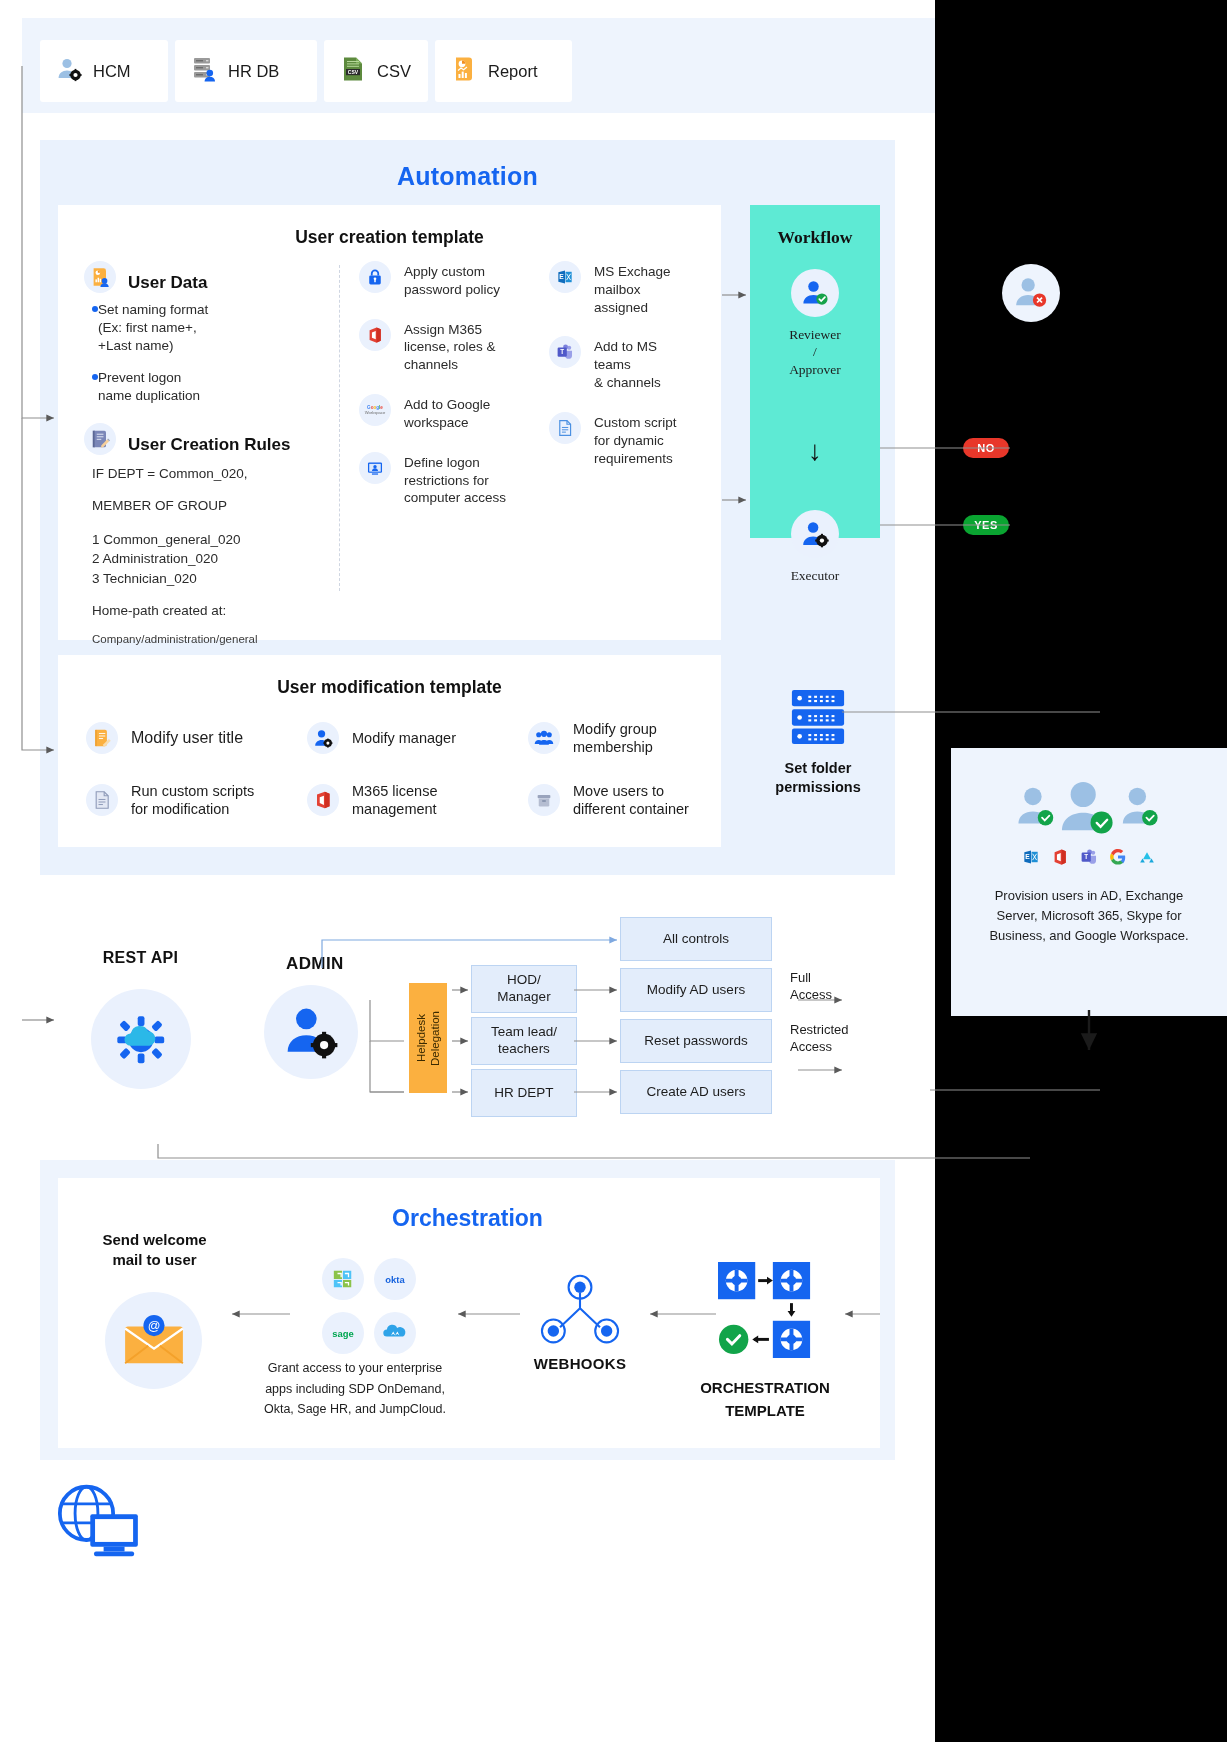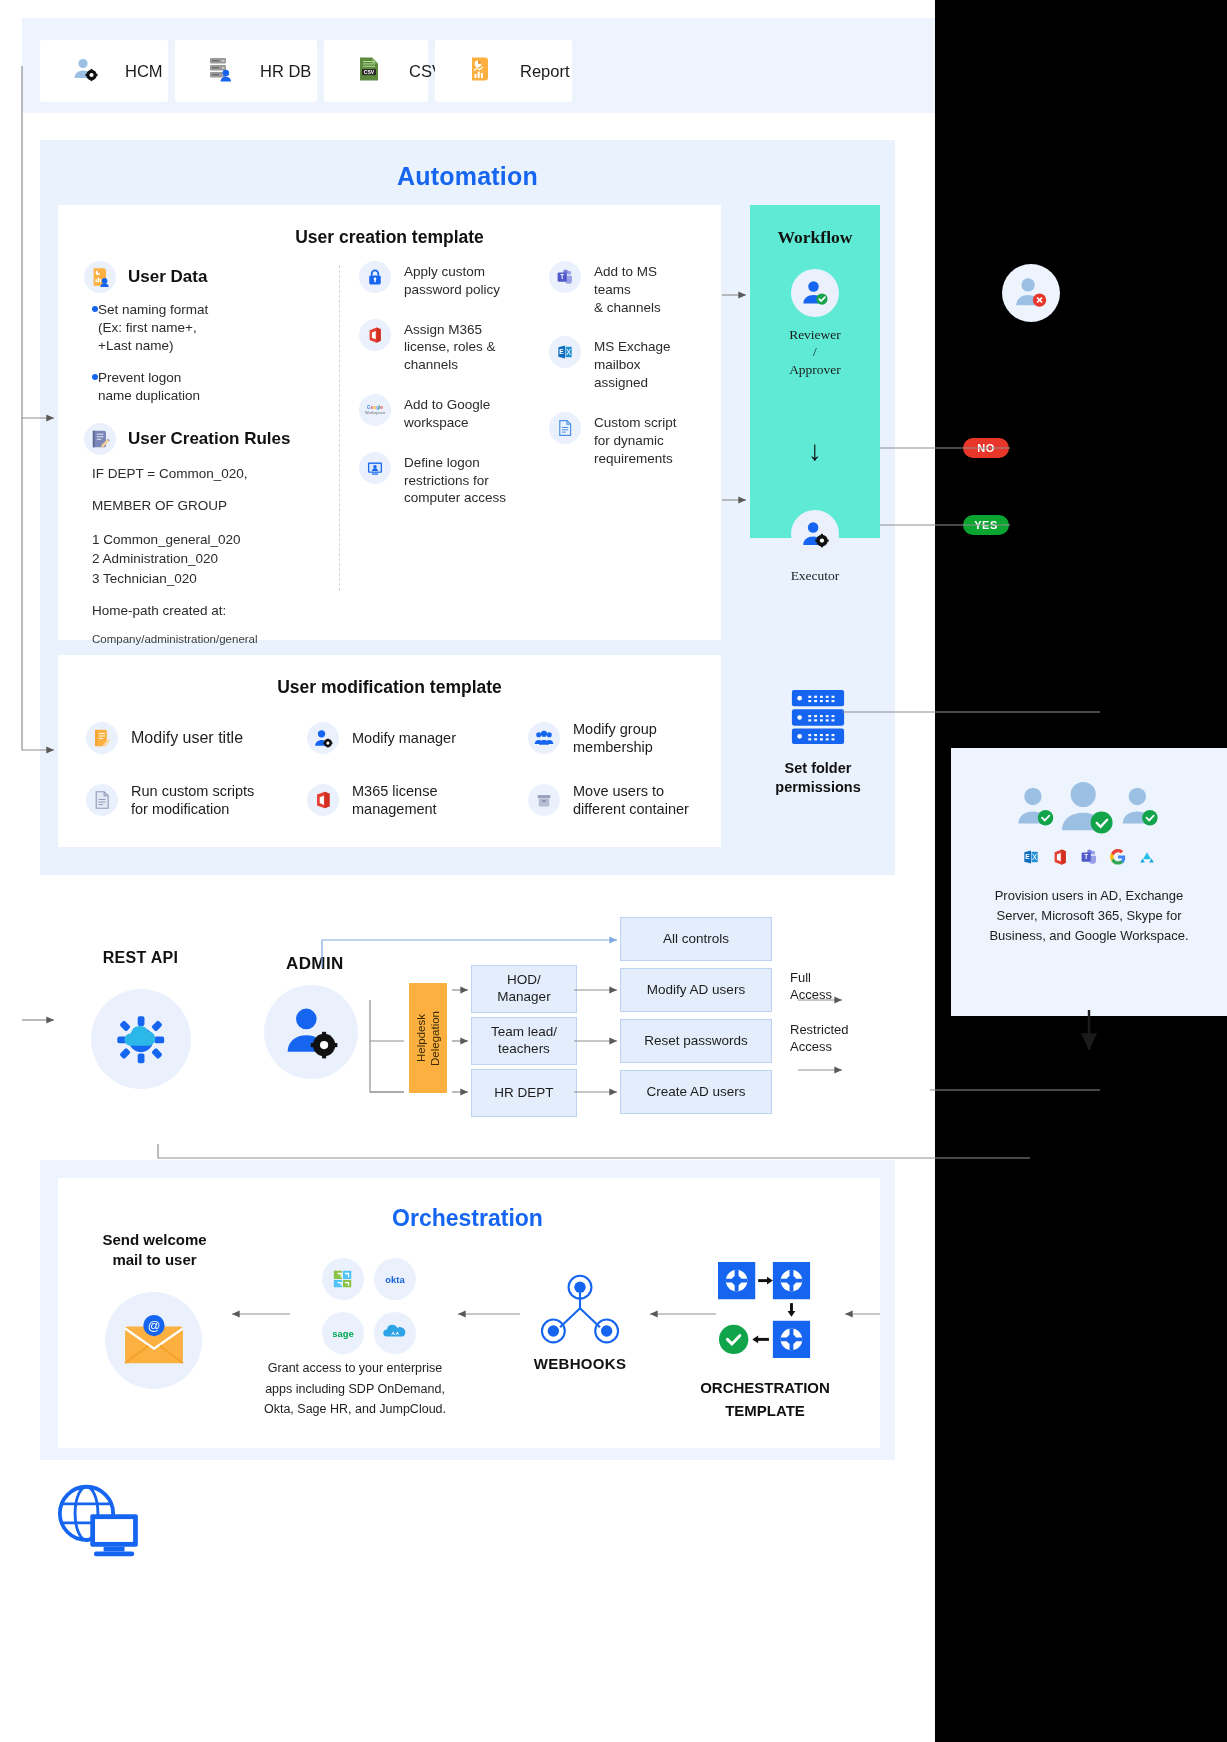--- a/index.html
+++ b/index.html
@@ -7,41 +7,41 @@
 
   .canvas{position:absolute;left:0;top:0;width:1227px;height:1742px;background:#000;}
 
   
   .page{position:absolute;left:0;top:0;width:935px;height:1742px;background:#fff;}
 
   
   .srcband{position:absolute;left:22px;top:18px;width:913px;height:95px;background:#eef4fd;}
   .srcrow{position:absolute;left:40px;top:40px;display:flex;gap:7px;}
   .srccard{background:#fff;height:62px;border-radius:3px;display:flex;align-items:center;
-           padding:0 32px;gap:27px;box-sizing:border-box;}
+           padding:0 16px;gap:11px;box-sizing:border-box;}
   .srccard .lbl{font-size:16.5px;color:#1b1b1b;white-space:nowrap;}
 
   
   .autoOuter{position:absolute;left:40px;top:140px;width:855px;height:735px;background:#eaf2fd;}
   .autoTitle{position:absolute;left:0;top:22px;width:100%;text-align:center;
              font-size:25px;font-weight:bold;color:#1565f0;letter-spacing:.2px;}
 
   .cardUCT{position:absolute;left:58px;top:205px;width:663px;height:435px;background:#fff;}
   .cardUMT{position:absolute;left:58px;top:655px;width:663px;height:192px;background:#fff;}
   .cardWF{position:absolute;left:750px;top:205px;width:130px;height:333px;background:#5eead4;font-family:Liberation Serif, serif;}
 
   .cardTitle{text-align:center;font-size:17.5px;font-weight:bold;color:#111;}
 
   .uctGrid{position:absolute;left:0;top:56px;width:100%;height:auto;display:flex;}
   .uctLeft{width:282px;padding-left:26px;box-sizing:border-box;}
   .uctDivider{width:1px;border-left:1px dashed #cfd6e2;margin-top:4px;height:326px;}
   .uctRight{flex:1;display:flex;}
   .uctCol{width:190px;padding-left:18px;box-sizing:border-box;}
 
-  .secHead{display:flex;align-items:center;gap:12px;margin-bottom:8px;}
+  .secHead{display:flex;align-items:flex-end;gap:12px;margin-bottom:8px;}
   .secHead .t{font-size:17px;font-weight:bold;color:#111;}
   .circ{width:32px;height:32px;border-radius:50%;background:#eaf1fd;display:flex;
         align-items:center;justify-content:center;flex:0 0 auto;}
   .circ svg{display:block;}
 
   .bul{display:flex;margin:0 0 13px 8px;font-size:13.5px;color:#2b2b2b;line-height:1.35;}
   .bul .d{width:6px;height:6px;border-radius:50%;background:#1565f0;margin-top:5px;flex:0 0 auto;}
 
   .rules{margin-left:8px;font-size:13.5px;color:#2b2b2b;line-height:1.35;}
   .rules p{margin:0 0 14px 0;}
@@ -350,44 +350,44 @@
 restrictions for
 computer access</span>
           </div>
         </div>
 
         <div class="uctCol">
 
           <div class="feat">
             <span class="circ">
               <svg width="18" height="18" viewBox="0 0 20 20">
+                <path d="M2.6 4.6L10 2.8v14.4L2.6 15.4z" fill="#0f6cbd"></path>
+                <text x="6.2" y="12.1" font-size="7.4" fill="#fff" text-anchor="middle" font-family="Liberation Sans, sans-serif" font-weight="bold">E</text>
+                <rect x="10.6" y="4.2" width="6.8" height="11.6" fill="#1e8fd6"></rect>
+                <path d="M11.8 6.4l4.4 7M16.2 6.4l-4.4 7" stroke="#fff" stroke-width="1"></path>
+              </svg>
+            </span>
+            <span class="tx" style="white-space:pre-line">MS Exchage
+mailbox
+assigned</span>
+          </div>
+
+          <div class="feat">
+            <span class="circ">
+              <svg width="18" height="18" viewBox="0 0 20 20">
                 <circle cx="14.6" cy="5.3" r="2.3" fill="#9aa0e8"></circle>
                 <circle cx="10.6" cy="4.4" r="2.7" fill="#7b81dd"></circle>
                 <path d="M10.2 8.6h7.6v5.2a3.8 3.8 0 01-7.6 0z" fill="#9aa0e8"></path>
                 <rect x="1.8" y="5" width="10.2" height="10.2" rx="1.3" fill="#5059c9"></rect>
                 <text x="6.9" y="12.6" font-size="7" fill="#fff" text-anchor="middle" font-family="Liberation Sans, sans-serif" font-weight="bold">T</text>
               </svg>
             </span>
             <span class="tx" style="white-space:pre-line">Add to MS
 teams
 &amp; channels</span>
-          </div>
-
-          <div class="feat">
-            <span class="circ">
-              <svg width="18" height="18" viewBox="0 0 20 20">
-                <path d="M2.6 4.6L10 2.8v14.4L2.6 15.4z" fill="#0f6cbd"></path>
-                <text x="6.2" y="12.1" font-size="7.4" fill="#fff" text-anchor="middle" font-family="Liberation Sans, sans-serif" font-weight="bold">E</text>
-                <rect x="10.6" y="4.2" width="6.8" height="11.6" fill="#1e8fd6"></rect>
-                <path d="M11.8 6.4l4.4 7M16.2 6.4l-4.4 7" stroke="#fff" stroke-width="1"></path>
-              </svg>
-            </span>
-            <span class="tx" style="white-space:pre-line">MS Exchage
-mailbox
-assigned</span>
           </div>
 
           <div class="feat">
             <span class="circ">
               <svg width="18" height="18" viewBox="0 0 20 20">
                 <path d="M4.2 1.8h8l4 4v12.4H4.2z" fill="#eaf1fd" stroke="#4b90e2" stroke-width="1.3"></path>
                 <path d="M12.2 1.8v4h4" fill="none" stroke="#4b90e2" stroke-width="1.3"></path>
                 <g stroke="#4b90e2" stroke-width="1.1">
                     <path d="M6.6 9.4h7"></path>
                     <path d="M6.6 12h7"></path>

